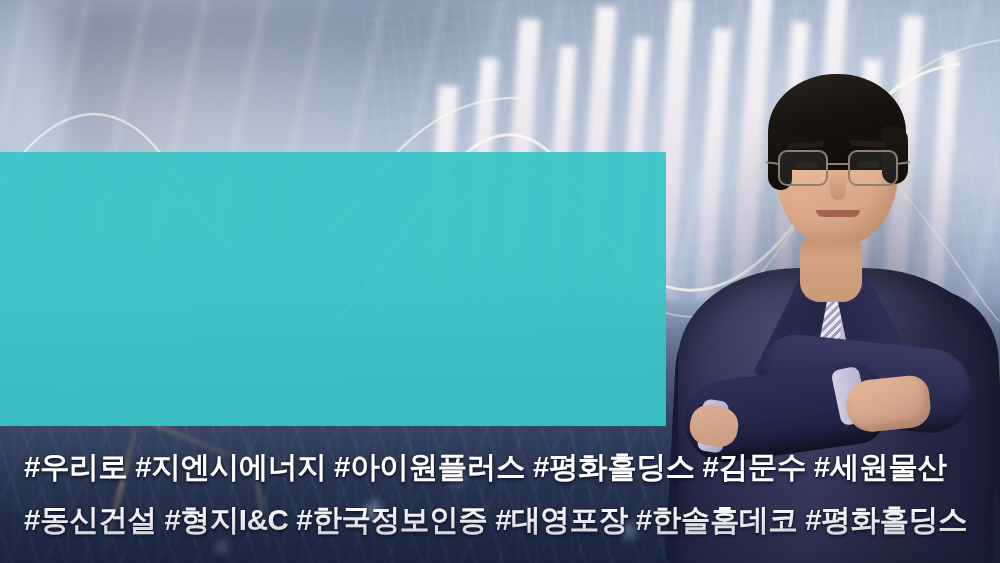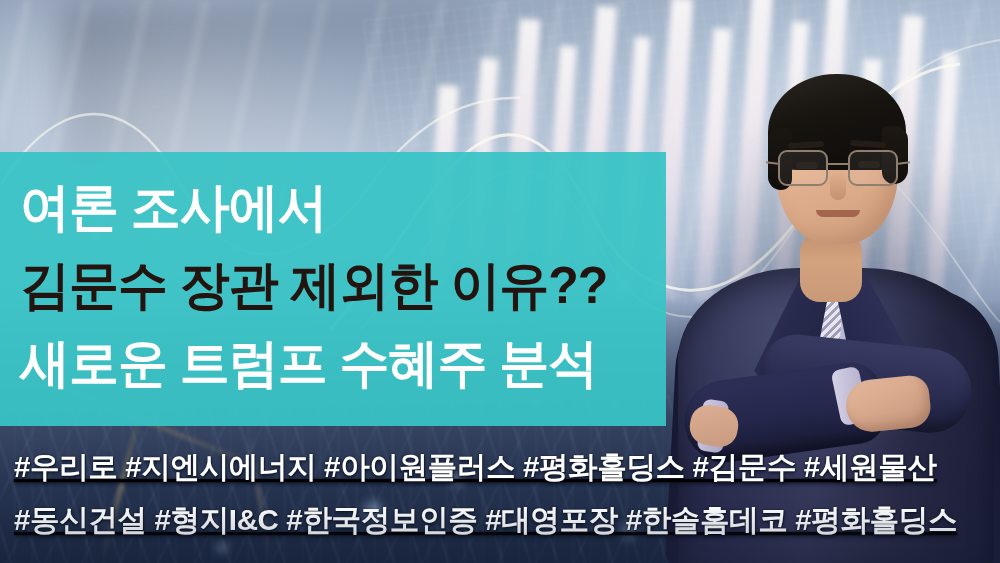--- a/index.html
+++ b/index.html
@@ -153,21 +153,21 @@
     letter-spacing:-1px;
     white-space:nowrap;
     transform:scaleX(.96);
     transform-origin:left center;
   }
   .hl-white { color:#ffffff; }
   .hl-dark  { color:#231410; }
 
   
   .tags {
-    position:absolute; left:14px; top:440px; width:975px;text-decoration:underline;
+    position:absolute; left:24px; top:440px; width:975px;
   }
   .tag-line {
     font-family:"Liberation Sans","DejaVu Sans",sans-serif;
     font-weight:700;
     font-size:30px;
     line-height:53px;
     color:#ffffff;
     white-space:nowrap;
     letter-spacing:-.4px;
     text-shadow:
@@ -421,25 +421,20 @@
     <div class="p-armR"></div>
     <div class="p-armL"></div>
     <div class="p-cuffL"></div>
     <div class="p-cuffR"></div>
     <div class="p-hand"></div>
     <div class="p-hand2"></div>
   </div>
 
   <div class="teal-band"></div>
 
-  <div class="headline">
-    <div class="hl-line hl-white">여론 조사에서</div>
-    <div class="hl-line hl-dark">김문수 장관 제외한 이유??</div>
-    <div class="hl-line hl-white">새로운 트럼프 수혜주 분석</div>
-  </div>
 
   <div class="tags">
     <div class="tag-line">#우리로 #지엔시에너지 #아이원플러스 #평화홀딩스 #김문수 #세원물산</div>
     <div class="tag-line">#동신건설 #형지I&amp;C #한국정보인증 #대영포장 #한솔홈데코 #평화홀딩스</div>
   </div>
 
   <div class="mask-bottom"></div>
 </div>
 
 </body></html>

